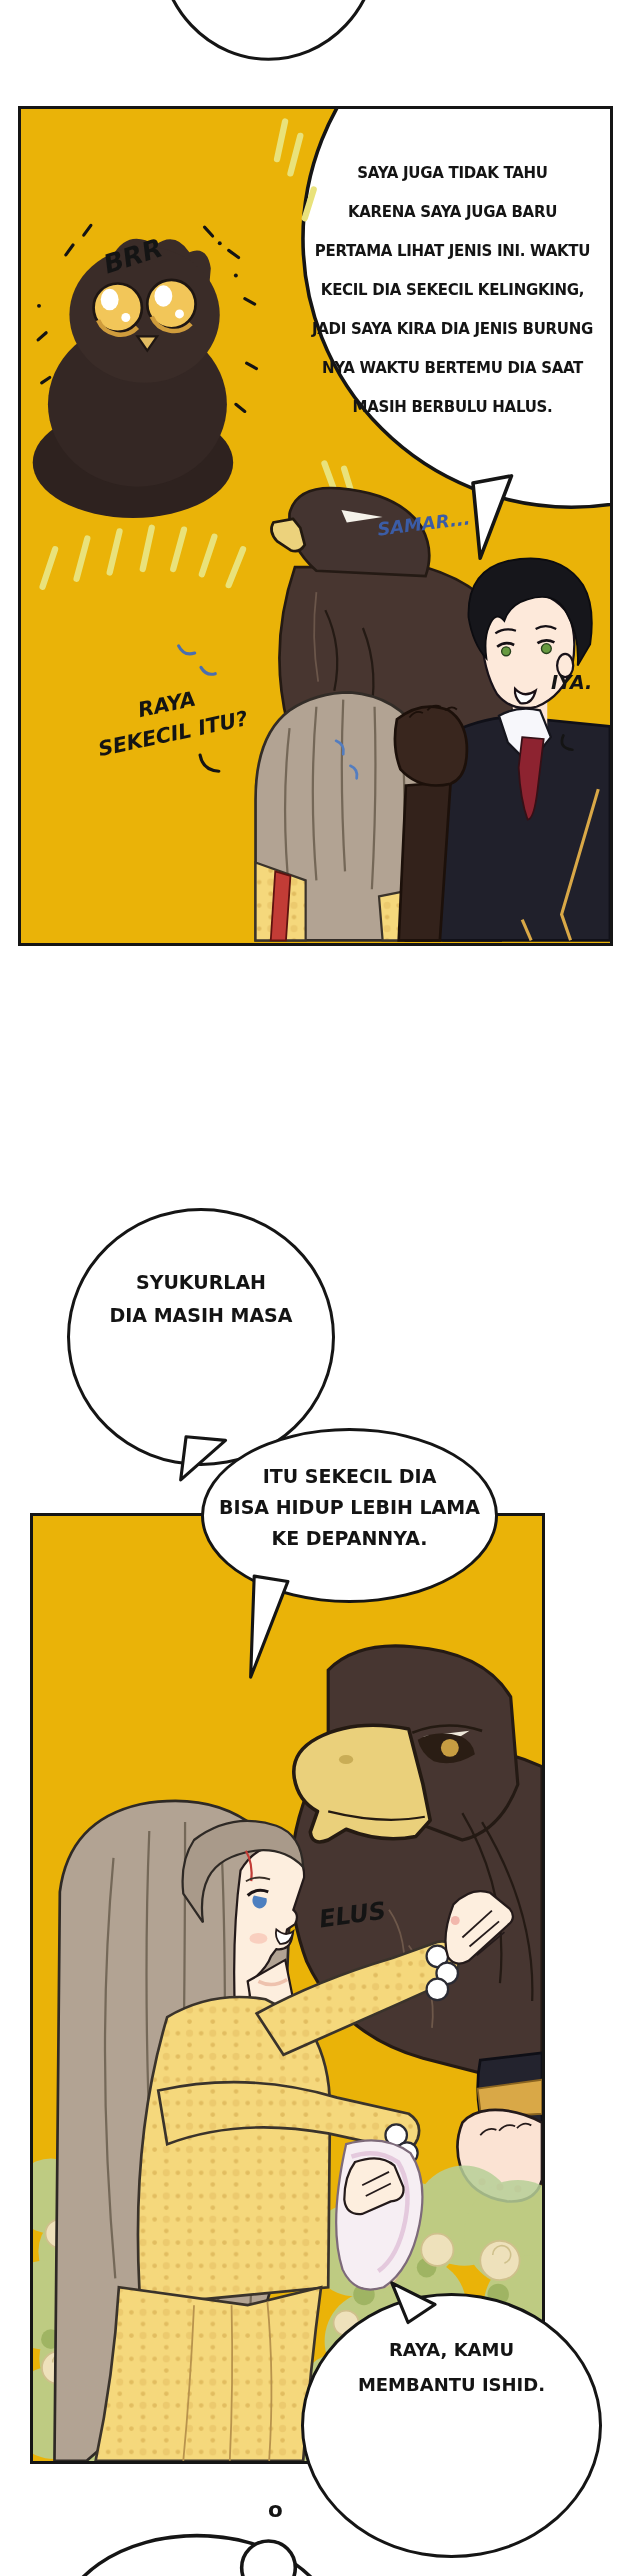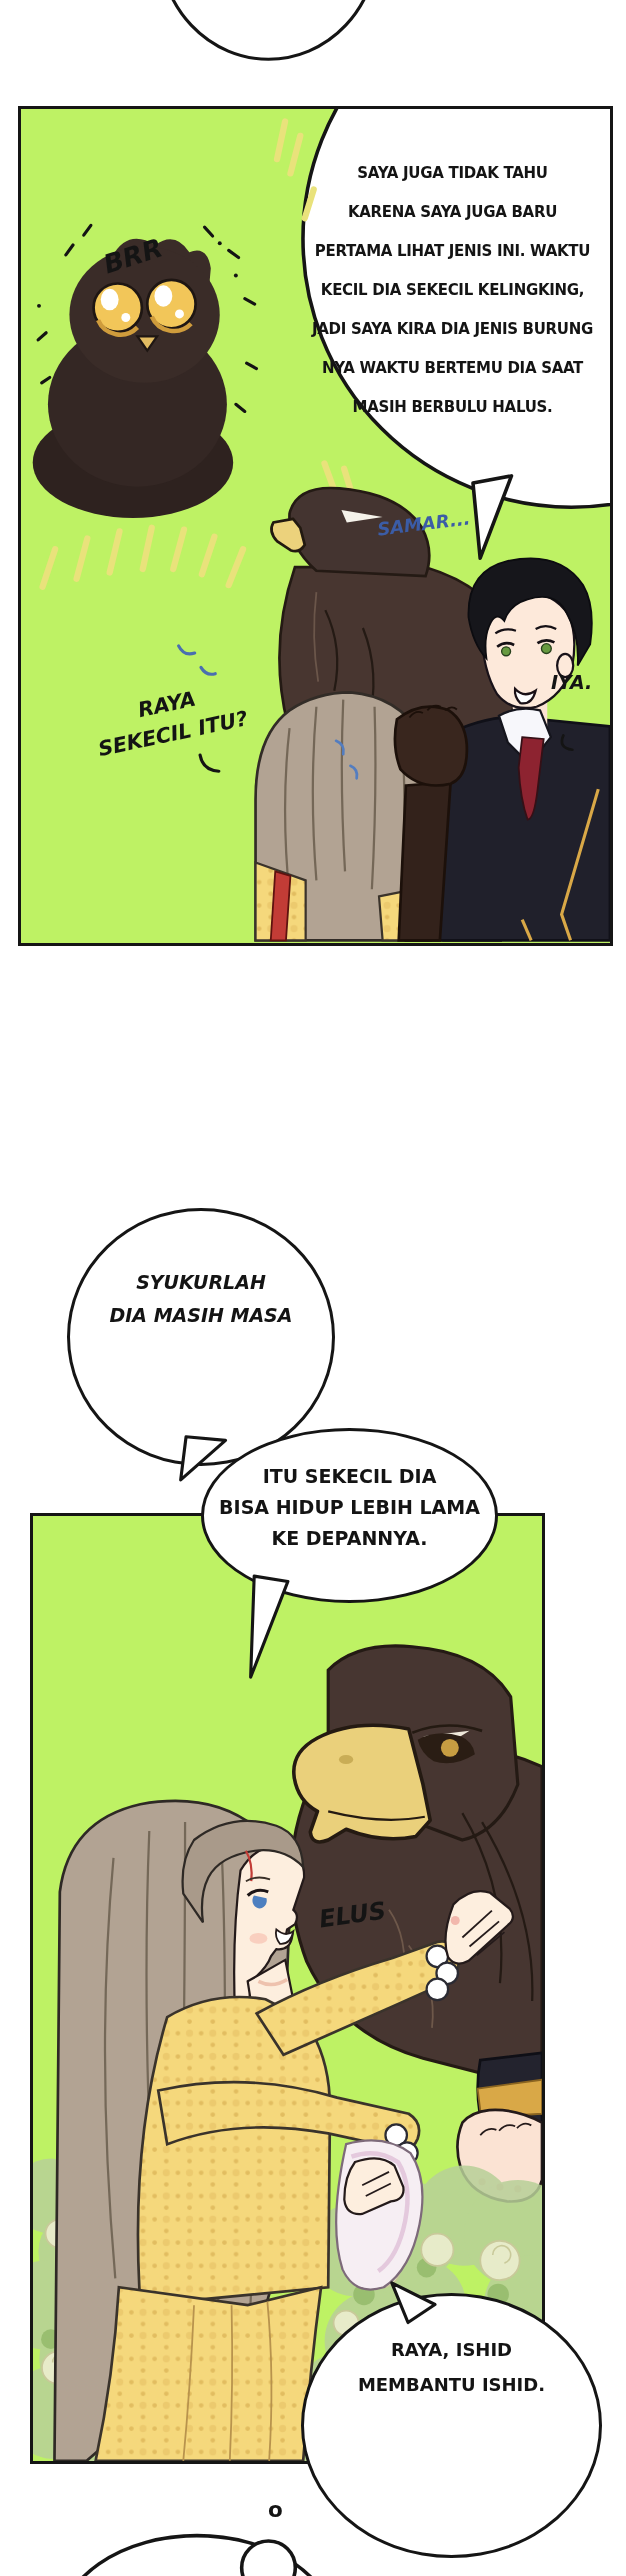--- a/index.html
+++ b/index.html
@@ -1,21 +1,21 @@
 <!DOCTYPE html>
 <html style="font-size:14.3px"><head>
 <meta charset="utf-8">
 <style>
   html,body{margin:0;padding:0;background:#ffffff;}
   #page{position:relative;width:626px;height:2576px;background:#ffffff;overflow:hidden;
         font-family:"DejaVu Sans",sans-serif;}
   .abs{position:absolute;}
   .dlg{font-family:"DejaVu Sans",sans-serif;font-weight:700;color:#141414;text-align:center;}
   .hw{font-family:"DejaVu Sans",sans-serif;font-weight:700;font-style:italic;color:#141414;white-space:nowrap;}
-  .panel{position:absolute;background:#bef264;border:3.1px solid #151515;box-sizing:border-box;overflow:hidden;}
+  .panel{position:absolute;background:#eab308;border:3.1px solid #151515;box-sizing:border-box;overflow:hidden;}
   .bubble{position:absolute;background:#ffffff;border:3.1px solid #151515;border-radius:50%;box-sizing:border-box;}
   .line{width:100%;}
   svg{display:block;}
 </style>
 </head>
 <body>
 
 <div id="page">
 
   <svg class="abs" style="left:152px;top:0;" width="233" height="63" viewBox="0 0 260 70">
@@ -162,21 +162,21 @@
     <div class="abs hw" style="left:82px;top:132px;font-size:26px;transform:rotate(-18deg);">BRR</div>
     <div class="abs hw" style="left:356px;top:404px;font-size:18px;color:#3b5ca6;transform:rotate(-7deg);">SAMAR...</div>
     <div class="abs dlg hw" style="left:64px;top:581px;width:170px;font-size:20.6px;line-height:29.5px;transform:rotate(-12deg);">
       <div class="line">RAYA</div>
       <div class="line">SEKECIL ITU?</div>
     </div>
     <div class="abs hw" style="left:530px;top:562px;font-size:19px;">IYA.</div>
   </div>
 
   <div class="bubble" style="left:67px;top:1208px;width:268px;height:258px;z-index:3;">
-    <div class="dlg" style="padding-top:55px;font-size:19px;line-height:33px;font-style:italic;">
+    <div class="dlg" style="padding-top:55px;font-size:19px;line-height:33px;">
       <div class="line">SYUKURLAH</div>
       <div class="line">DIA MASIH MASA</div>
     </div>
   </div>
   <svg class="abs" style="left:177px;top:1435px;z-index:4;" width="54" height="52" viewBox="0 0 60 58">
     <path d="M10,2 L4,50 L54,6 Z" fill="#ffffff" stroke="#151515" stroke-width="3.5" stroke-linejoin="round"></path>
   </svg>
 
   <div class="bubble" style="left:201px;top:1428px;width:297px;height:175px;z-index:5;">
     <div class="dlg" style="padding-top:30px;font-size:19px;line-height:31px;">
@@ -334,21 +334,21 @@
           <path d="M262,878 Q270,962 264,1056"></path>
         </g>
       </g>
     </svg>
 
     <div class="abs hw" style="left:286px;top:385px;font-size:24px;transform:rotate(-8deg);">ELUS</div>
   </div>
 
   <div class="bubble" style="left:301px;top:2293px;width:301px;height:265px;z-index:7;">
     <div class="dlg" style="padding-top:36px;font-size:18px;line-height:35px;">
-      <div class="line">RAYA, ISHID</div>
+      <div class="line">RAYA, KAMU</div>
       <div class="line">MEMBANTU ISHID.</div>
     </div>
   </div>
   <svg class="abs" style="left:390px;top:2281px;z-index:8;" width="54" height="47" viewBox="0 0 60 52">
     <path d="M2,2 L20,46 L50,26 Z" fill="#ffffff" stroke="#151515" stroke-width="3.5" stroke-linejoin="round"></path>
   </svg>
 
   <svg class="abs" style="left:45px;top:2496px;z-index:2;" width="295" height="81" viewBox="0 0 330 90">
     <ellipse cx="170" cy="152" rx="155" ry="108" fill="#ffffff" stroke="#151515" stroke-width="4"></ellipse>
     <circle cx="250" cy="80" r="30" fill="#ffffff" stroke="#151515" stroke-width="4"></circle>

